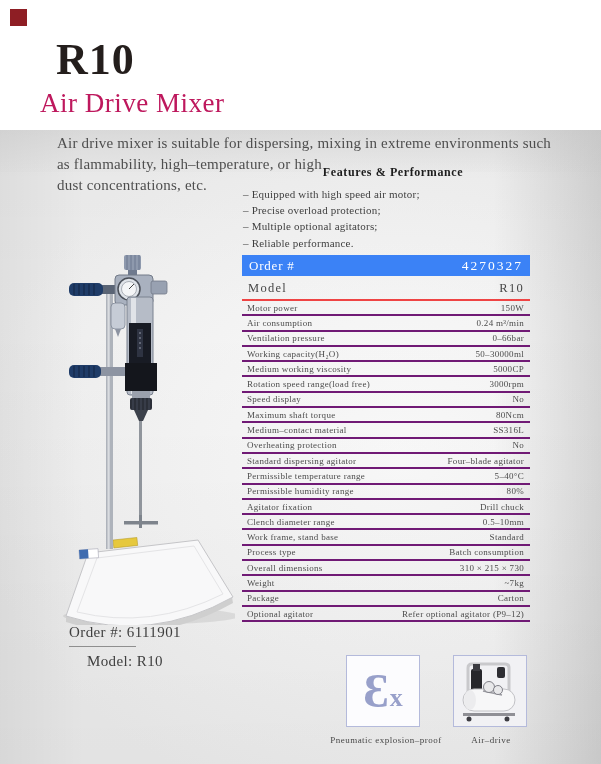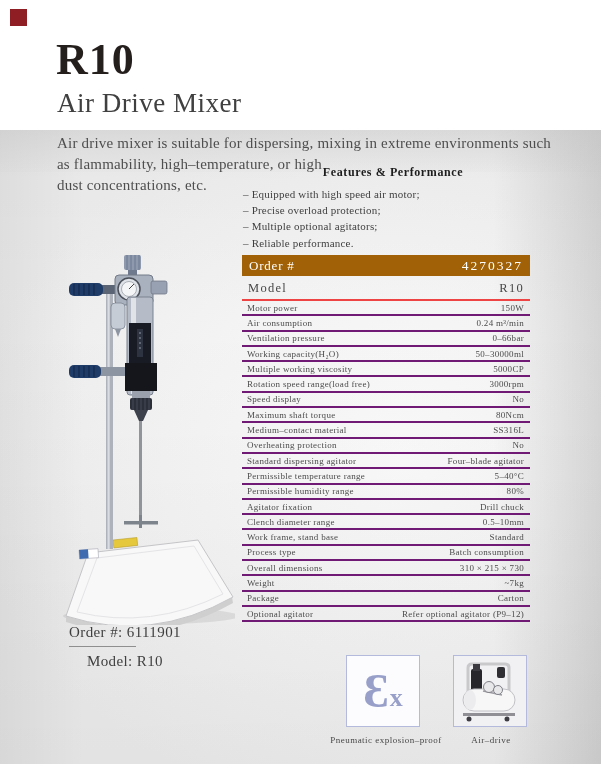--- a/index.html
+++ b/index.html
@@ -8,21 +8,21 @@
   
   .lower-bg{position:absolute;left:0;top:130px;width:601px;height:634px;
     background:
       linear-gradient(to right, rgba(0,0,0,0.05), rgba(0,0,0,0) 14%, rgba(0,0,0,0) 82%, rgba(0,0,0,0.12)),
       linear-gradient(to bottom, rgba(0,0,0,0.02), rgba(0,0,0,0) 30%, rgba(0,0,0,0.04)),
       radial-gradient(ellipse 430px 360px at 400px 330px, #fafafa 0%, #f3f3f3 55%, #ececec 100%);}
   .desc-band{position:absolute;left:0;top:130px;width:601px;height:42px;
       background:linear-gradient(to bottom, rgba(195,195,195,0.40), rgba(195,195,195,0.06));}
   .brand-square{position:absolute;left:10px;top:9px;width:17px;height:17px;}
   .title{position:absolute;left:56px;top:34px;font-size:44px;font-weight:bold;color:#241e1c;letter-spacing:1px;}
-  .subtitle{position:absolute;left:57px;top:88px;font-size:27px;color:#404040;letter-spacing:0.5px;}
+  .subtitle{position:absolute;left:40px;top:88px;font-size:27px;color:#be185d;letter-spacing:0.5px;}
   .description{position:absolute;left:57px;top:133px;width:505px;font-size:15px;line-height:21px;color:#4e4e4e;letter-spacing:0.2px;}
   
   .features{position:absolute;left:243px;top:165px;width:300px;}
   .features-heading{font-size:12px;font-weight:bold;color:#1d1d1d;letter-spacing:0.6px;text-align:center;}
   .features-list{list-style:none;margin:6px 0 0 0;padding:0;font-size:11px;line-height:16.2px;color:#3f3f3f;letter-spacing:0.2px;}
   
   .spec-table{position:absolute;left:242px;top:255px;width:288px;}
   .spec-header{height:21px;display:flex;align-items:center;justify-content:space-between;
       color:#ffffff;font-size:13px;padding:0 7px;letter-spacing:0.8px;}
   .spec-header .order-value{letter-spacing:2px;font-size:13.5px;}
@@ -71,21 +71,21 @@
     <div class="features-heading">Features &amp; Performance</div>
     <ul class="features-list">
         <li>– Equipped with high speed air motor;</li>
         <li>– Precise overload protection;</li>
         <li>– Multiple optional agitators;</li>
         <li>– Reliable performance.</li>
       </ul>
   </div>
 
   <div class="spec-table">
-    <div class="spec-header" style="background: #a16207;">
+    <div class="spec-header" style="background: #3b82f6;">
       <span>Order #</span>
       <span class="order-value">4270327</span>
     </div>
     <div class="model-row">
       <span>Model</span>
       <span>R10</span>
     </div>
     <div>
         <div class="spec-row">
           <span class="spec-label">Motor power</span>
@@ -97,21 +97,21 @@
         </div>
         <div class="spec-row">
           <span class="spec-label">Ventilation pressure</span>
           <span class="spec-value">0–66bar</span>
         </div>
         <div class="spec-row">
           <span class="spec-label">Working capacity(H₂O)</span>
           <span class="spec-value">50–30000ml</span>
         </div>
         <div class="spec-row">
-          <span class="spec-label">Multiple working viscosity</span>
+          <span class="spec-label">Medium working viscosity</span>
           <span class="spec-value">5000CP</span>
         </div>
         <div class="spec-row">
           <span class="spec-label">Rotation speed range(load free)</span>
           <span class="spec-value">3000rpm</span>
         </div>
         <div class="spec-row">
           <span class="spec-label">Speed display</span>
           <span class="spec-value">No</span>
         </div>

